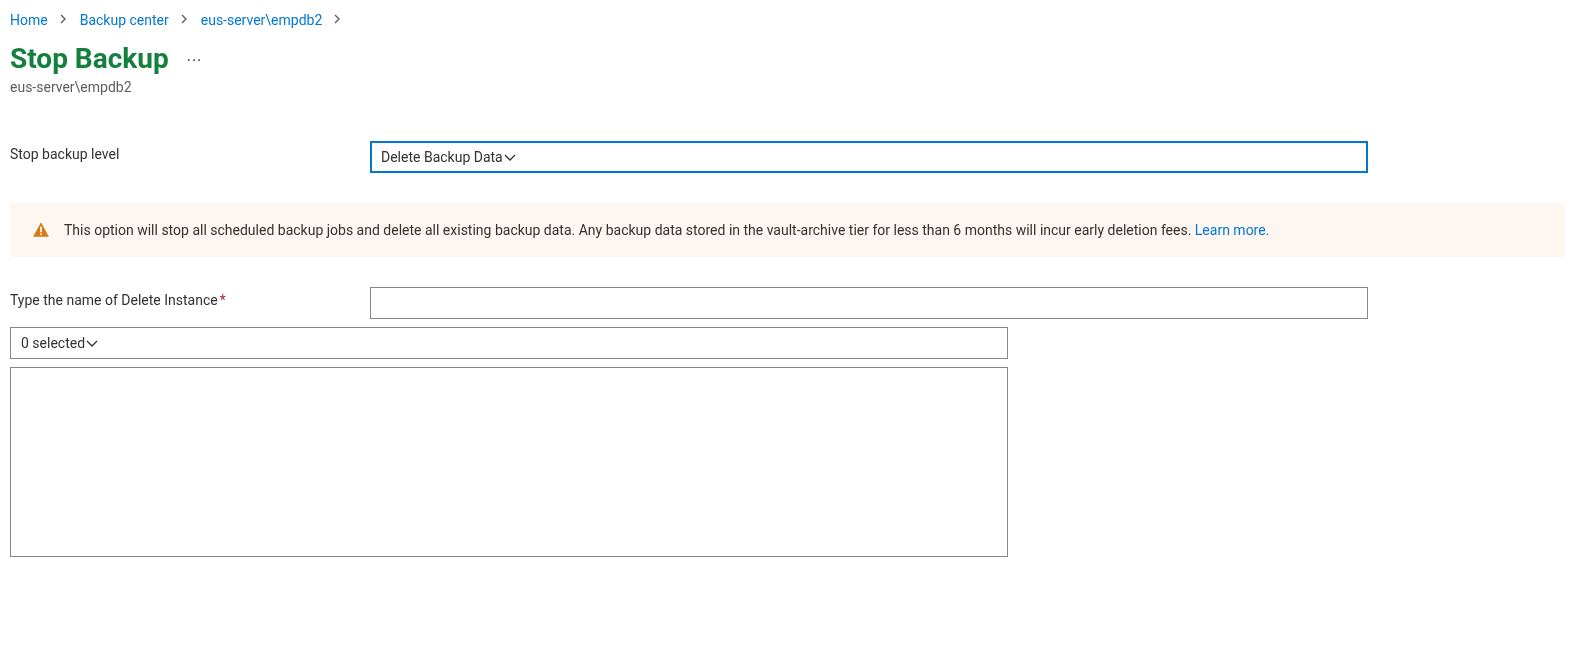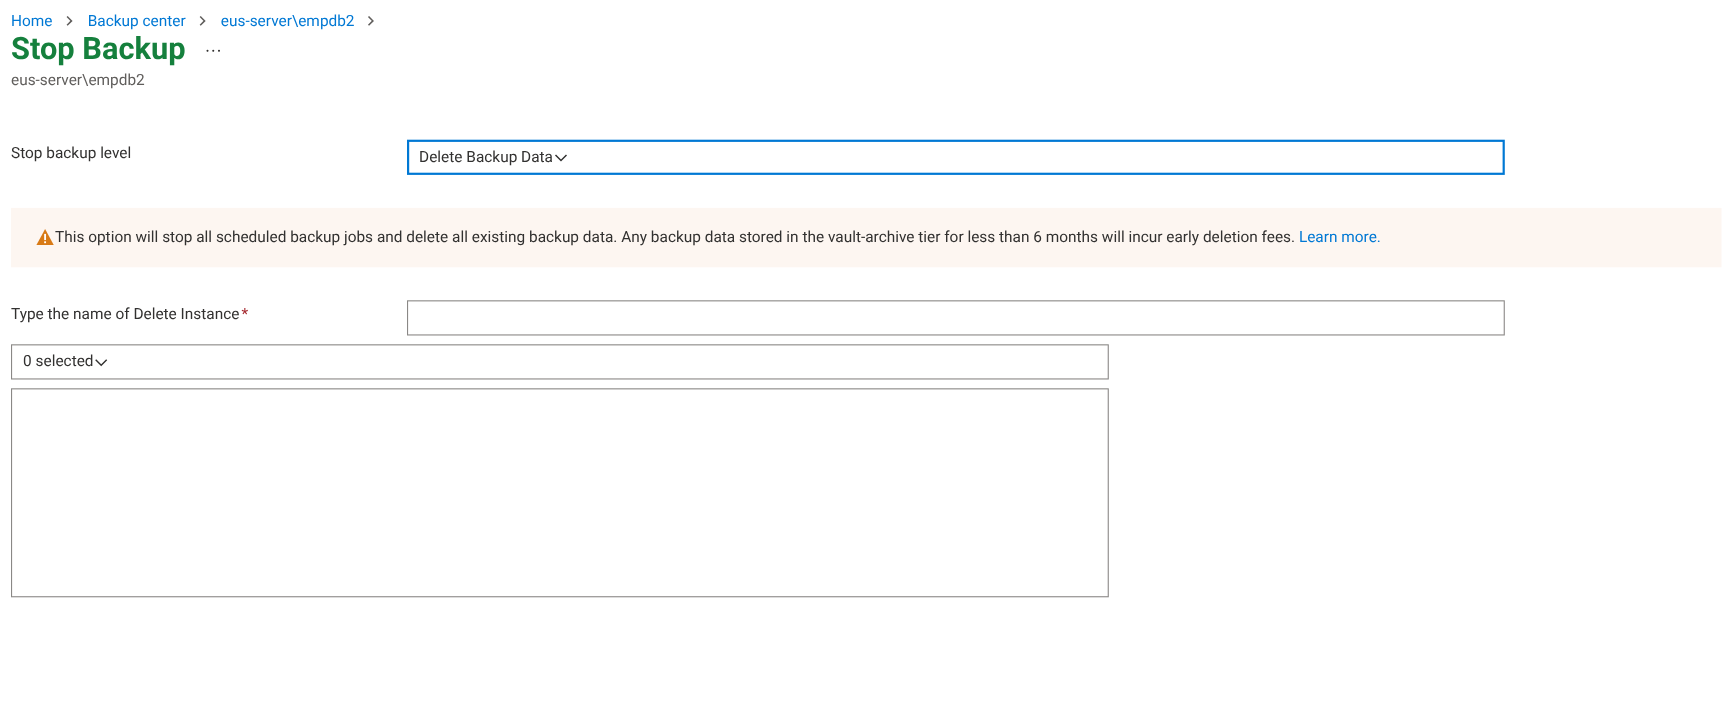--- a/index.html
+++ b/index.html
@@ -8,20 +8,21 @@
       font-size: 13px;
       color: #323130;
       background: #ffffff;
       padding: 12px 10px 24px 10px;
     }
     .breadcrumb {
       display: flex;
       align-items: center;
       gap: 12px;
       font-size: 14px;
+      margin-bottom: 14px;
     }
     .breadcrumb a {
       color: #0078d4;
       text-decoration: none;
     }
     .breadcrumb .sep {
       color: #605e5c;
       font-size: 12px;
     }
     .title-row {
@@ -89,20 +90,21 @@
     .input-box { outline: none; }
     .textarea-box {
       height: 190px;
       resize: none;
       outline: none;
       display: block;
     }
     .warning-banner {
       display: flex;
       align-items: center;
+      gap: 14px;
       background: #fdf6f1;
       padding: 18px 22px;
       margin: 30px 0 30px 0;
       font-size: 14px;
       color: #323130;
     }
     .warning-icon {
       width: 18px;
       height: 18px;
       flex-shrink: 0;

